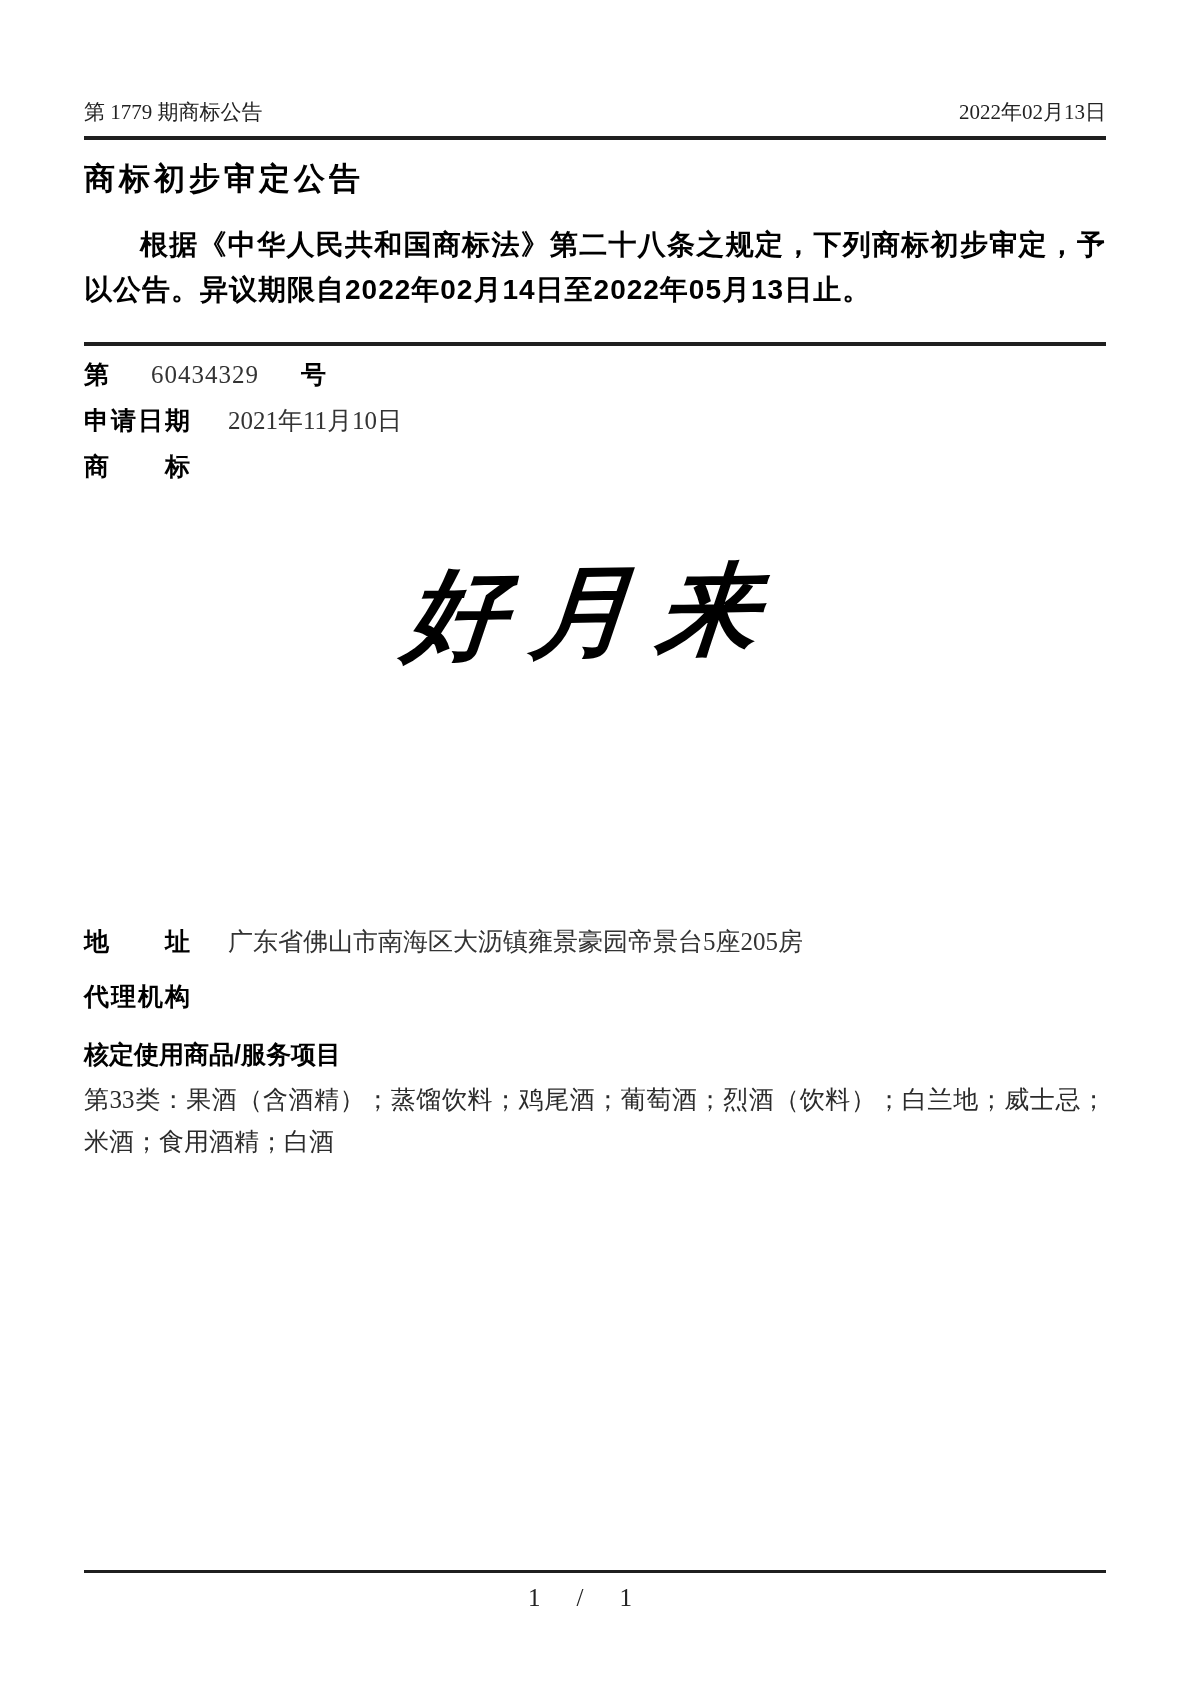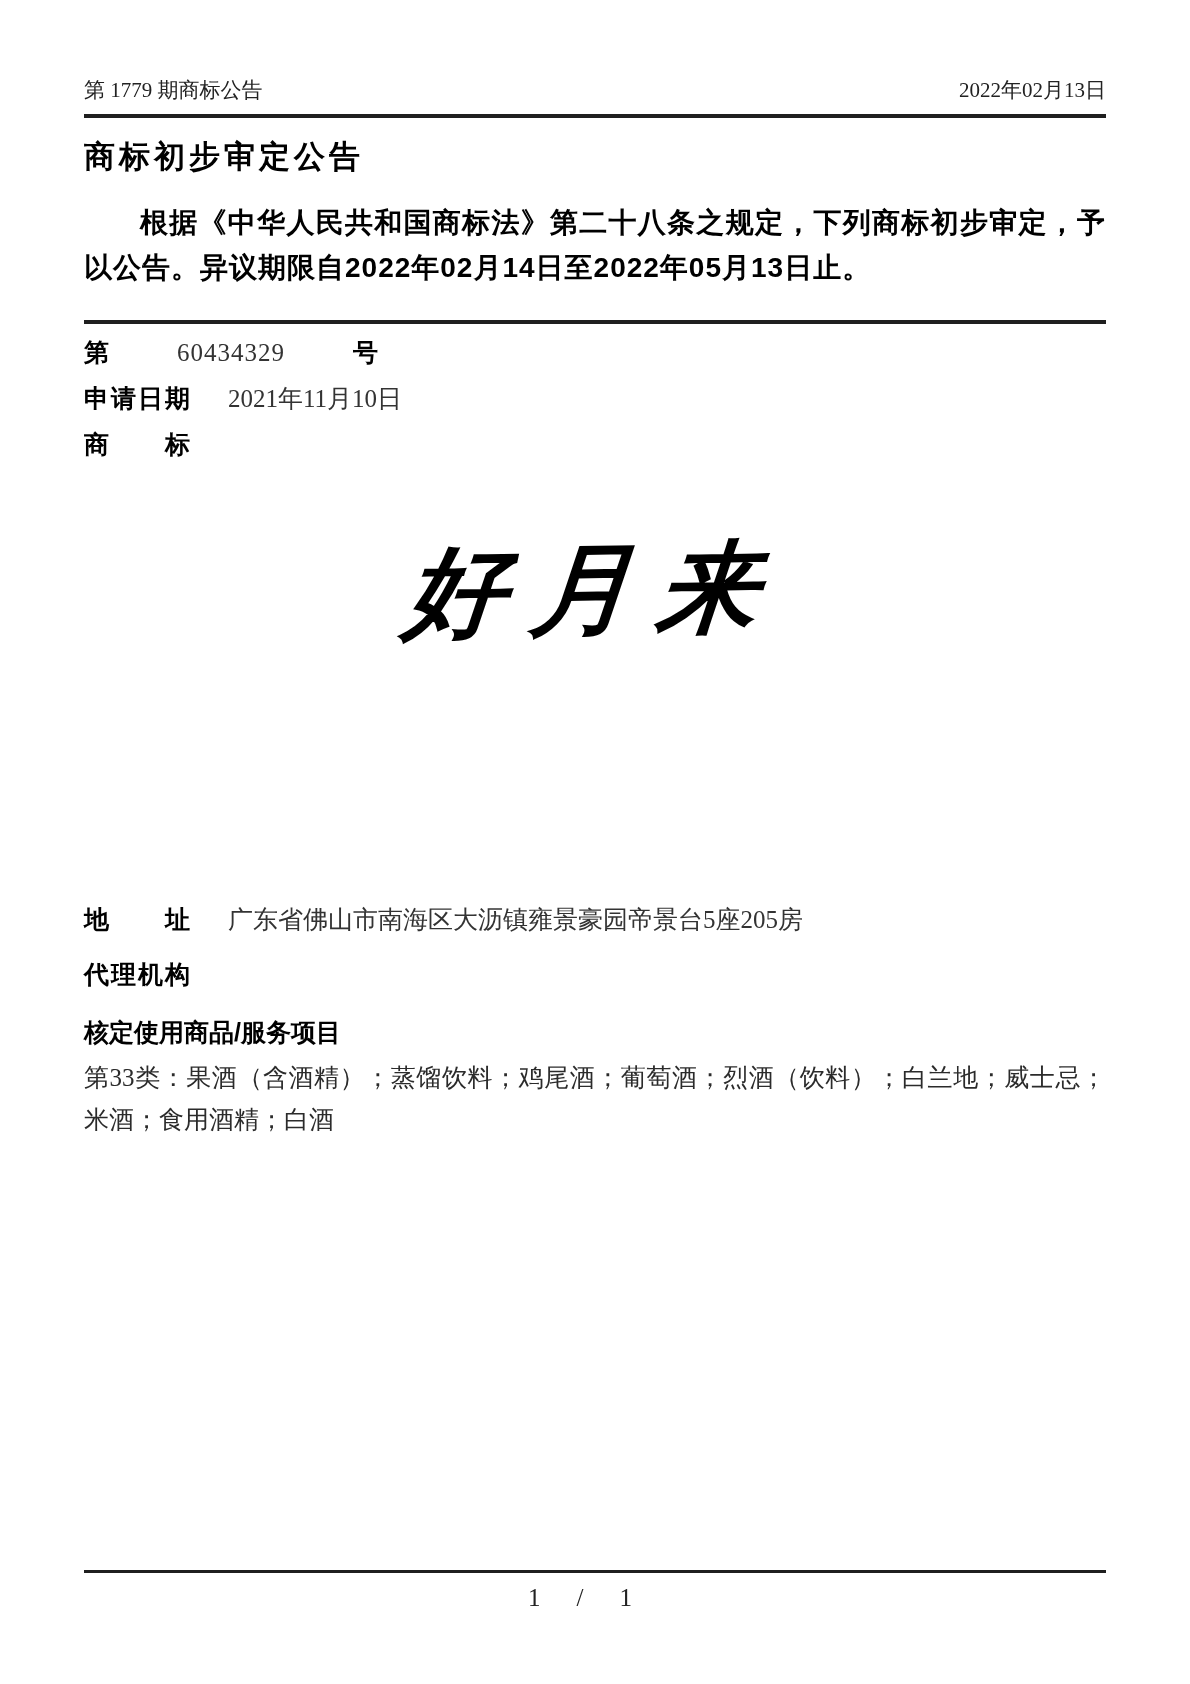--- a/index.html
+++ b/index.html
@@ -8,21 +8,21 @@
     width: 1190px; height: 1684px;
     position: relative;
     font-family: "Liberation Serif", "DejaVu Serif", serif;
     color: #111;
     overflow: hidden;
   }
   .content { padding: 0 84px; }
 
   
   .doc-header {
-    padding-top: 78px;
+    padding-top: 100px;
     display: flex;
     justify-content: space-between;
     align-items: flex-end;
     font-size: 21px;
     line-height: 24px;
     color: #222;
   }
   .rule { background: #1f1f1f; }
   .rule-header { margin-top: 12px; height: 4px; }
 
@@ -58,21 +58,21 @@
     display: flex;
     align-items: baseline;
     font-size: 25px;
     line-height: 30px;
   }
   .reg-row .lab {
     font-family: "Liberation Sans", "DejaVu Sans", sans-serif;
     font-weight: 700; color: #000;
   }
   .reg-row .num {
-    margin: 0 68px;
+    margin: 0 42px;
     letter-spacing: 1px;
     color: #333;
   }
 
   .detail-row {
     margin-top: 16px;
     display: flex;
     align-items: baseline;
     font-size: 25px;
     line-height: 30px;

